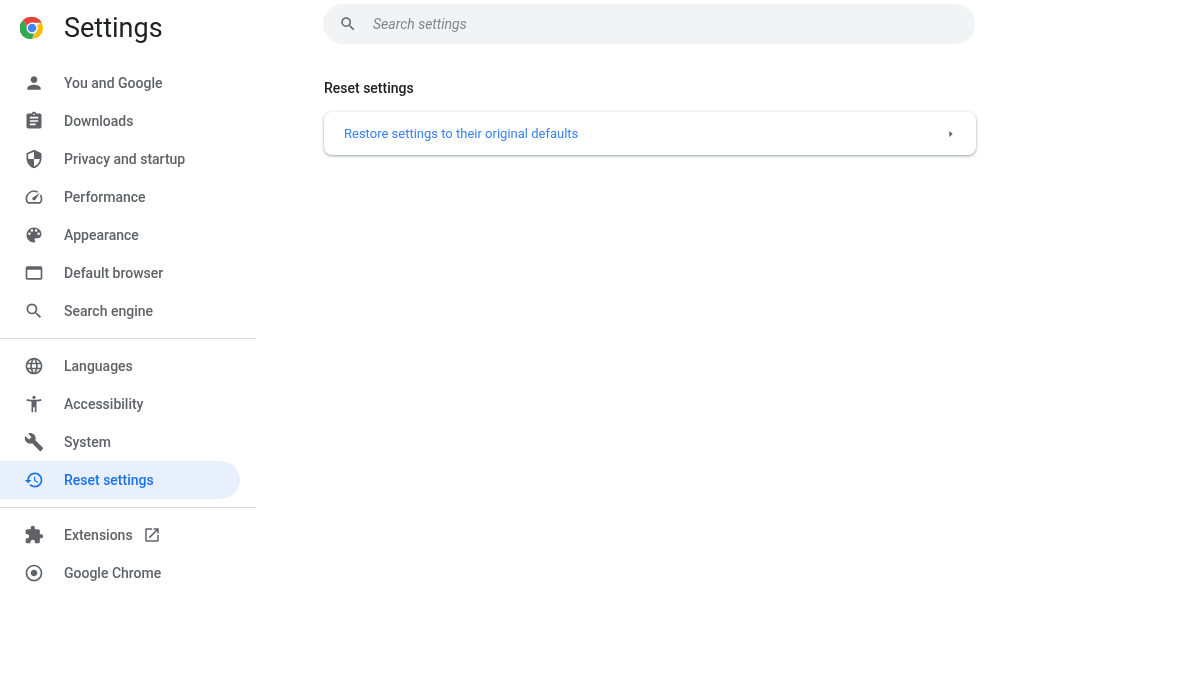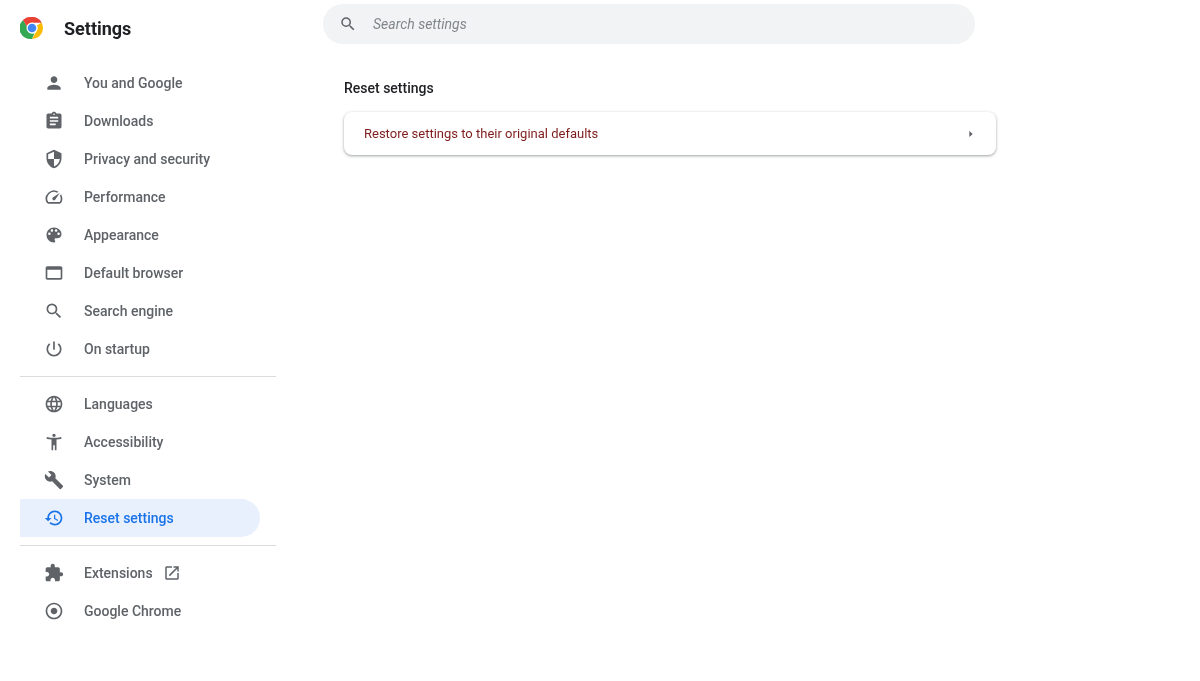--- a/index.html
+++ b/index.html
@@ -19,22 +19,22 @@
       align-items: center;
       height: 56px;
       padding-left: 20px;
     }
     .chrome-logo {
       width: 24px;
       height: 24px;
       margin-right: 20px;
     }
     .header-title {
-      font-size: 18px;
-      font-weight: 700;
+      font-size: 27px;
+      font-weight: 400;
       color: #202124;
       margin-right: 180px;
     }
     .search-container {
       position: absolute;
       left: 323px;
       top: 4px;
       width: 652px;
       height: 40px;
       background: #f1f3f4;
@@ -55,21 +55,20 @@
       font-size: 14px;
       color: #5f6368;
       width: 100%;
       font-style: italic;
     }
     .search-input::placeholder {
       color: #80868b;
     }
     .layout {
       display: flex;
-      margin-left: 20px;
     }
     .sidebar {
       width: 256px;
       padding-top: 8px;
     }
     .nav-item {
       display: flex;
       align-items: center;
       height: 38px;
       padding-left: 24px;
@@ -126,21 +125,21 @@
     }
     .card-row {
       display: flex;
       align-items: center;
       justify-content: space-between;
       padding: 14px 20px;
       cursor: pointer;
     }
     .card-row-label {
       font-size: 13px;
-      color: #7f1d1d;
+      color: #3b82f6;
     }
     .arrow-icon {
       color: #5f6368;
       display: flex;
     }
   </style>
 </head>
 <body>
 
 <div class="header">
@@ -186,21 +185,21 @@
       </span>
       <span class="nav-label">Downloads</span>
     </div>
 
     <div class="nav-item">
       <span class="nav-icon">
         <svg width="20" height="20" viewBox="0 0 24 24" fill="#5f6368">
             <path d="M12 1L3 5v6c0 5.55 3.84 10.74 9 12 5.16-1.26 9-6.45 9-12V5l-9-4zm0 10.99h7c-.53 4.12-3.28 7.79-7 8.94V12H5V6.3l7-3.11v8.8z"></path>
           </svg>
       </span>
-      <span class="nav-label">Privacy and security</span>
+      <span class="nav-label">Privacy and startup</span>
     </div>
 
     <div class="nav-item">
       <span class="nav-icon">
         <svg width="20" height="20" viewBox="0 0 24 24" fill="#5f6368">
             <path d="M20.38 8.57l-1.23 1.85a8 8 0 01-.22 7.58H5.07A8 8 0 0115.58 6.85l1.85-1.23A10 10 0 003.35 19a2 2 0 001.72 1h13.85a2 2 0 001.74-1 10 10 0 00-.27-10.44zM10.59 15.41a2 2 0 002.83 0l5.66-8.49-8.49 5.66a2 2 0 000 2.83z"></path>
           </svg>
       </span>
       <span class="nav-label">Performance</span>
     </div>
@@ -225,28 +224,20 @@
 
     <div class="nav-item">
       <span class="nav-icon">
         <svg width="20" height="20" viewBox="0 0 24 24" fill="#5f6368">
             <path d="M15.5 14h-.79l-.28-.27A6.471 6.471 0 0016 9.5 6.5 6.5 0 109.5 16c1.61 0 3.09-.59 4.23-1.57l.27.28v.79l5 4.99L20.49 19l-4.99-5zm-6 0C7.01 14 5 11.99 5 9.5S7.01 5 9.5 5 14 7.01 14 9.5 11.99 14 9.5 14z"></path>
           </svg>
       </span>
       <span class="nav-label">Search engine</span>
     </div>
 
-    <div class="nav-item">
-      <span class="nav-icon">
-        <svg width="20" height="20" viewBox="0 0 24 24" fill="#5f6368">
-            <path d="M13 3h-2v10h2V3zm4.83 2.17l-1.42 1.42C17.99 7.86 19 9.81 19 12c0 3.87-3.13 7-7 7s-7-3.13-7-7c0-2.19 1.01-4.14 2.58-5.42L6.17 5.17C4.23 6.82 3 9.26 3 12c0 4.97 4.03 9 9 9s9-4.03 9-9c0-2.74-1.23-5.18-3.17-6.83z"></path>
-          </svg>
-      </span>
-      <span class="nav-label">On startup</span>
-    </div>
 
     <div class="divider"></div>
 
     <div class="nav-item">
       <span class="nav-icon">
         <svg width="20" height="20" viewBox="0 0 24 24" fill="#5f6368">
             <path d="M11.99 2C6.47 2 2 6.48 2 12s4.47 10 9.99 10C17.52 22 22 17.52 22 12S17.52 2 11.99 2zm6.93 6h-2.95c-.32-1.25-.78-2.45-1.38-3.56 1.84.63 3.37 1.91 4.33 3.56zM12 4.04c.83 1.2 1.48 2.53 1.91 3.96h-3.82c.43-1.43 1.08-2.76 1.91-3.96zM4.26 14C4.1 13.36 4 12.69 4 12s.1-1.36.26-2h3.38c-.08.66-.14 1.32-.14 2 0 .68.06 1.34.14 2H4.26zm.82 2h2.95c.32 1.25.78 2.45 1.38 3.56-1.84-.63-3.37-1.9-4.33-3.56zm2.95-8H5.08c.96-1.66 2.49-2.93 4.33-3.56C8.81 5.55 8.35 6.75 8.03 8zM12 19.96c-.83-1.2-1.48-2.53-1.91-3.96h3.82c-.43 1.43-1.08 2.76-1.91 3.96zM14.34 14H9.66c-.09-.66-.16-1.32-.16-2 0-.68.07-1.35.16-2h4.68c.09.65.16 1.32.16 2 0 .68-.07 1.34-.16 2zm.25 5.56c.6-1.11 1.06-2.31 1.38-3.56h2.95c-.96 1.65-2.49 2.93-4.33 3.56zM16.36 14c.08-.66.14-1.32.14-2 0-.68-.06-1.34-.14-2h3.38c.16.64.26 1.31.26 2s-.1 1.36-.26 2h-3.38z"></path>
           </svg>
       </span>
       <span class="nav-label">Languages</span>

